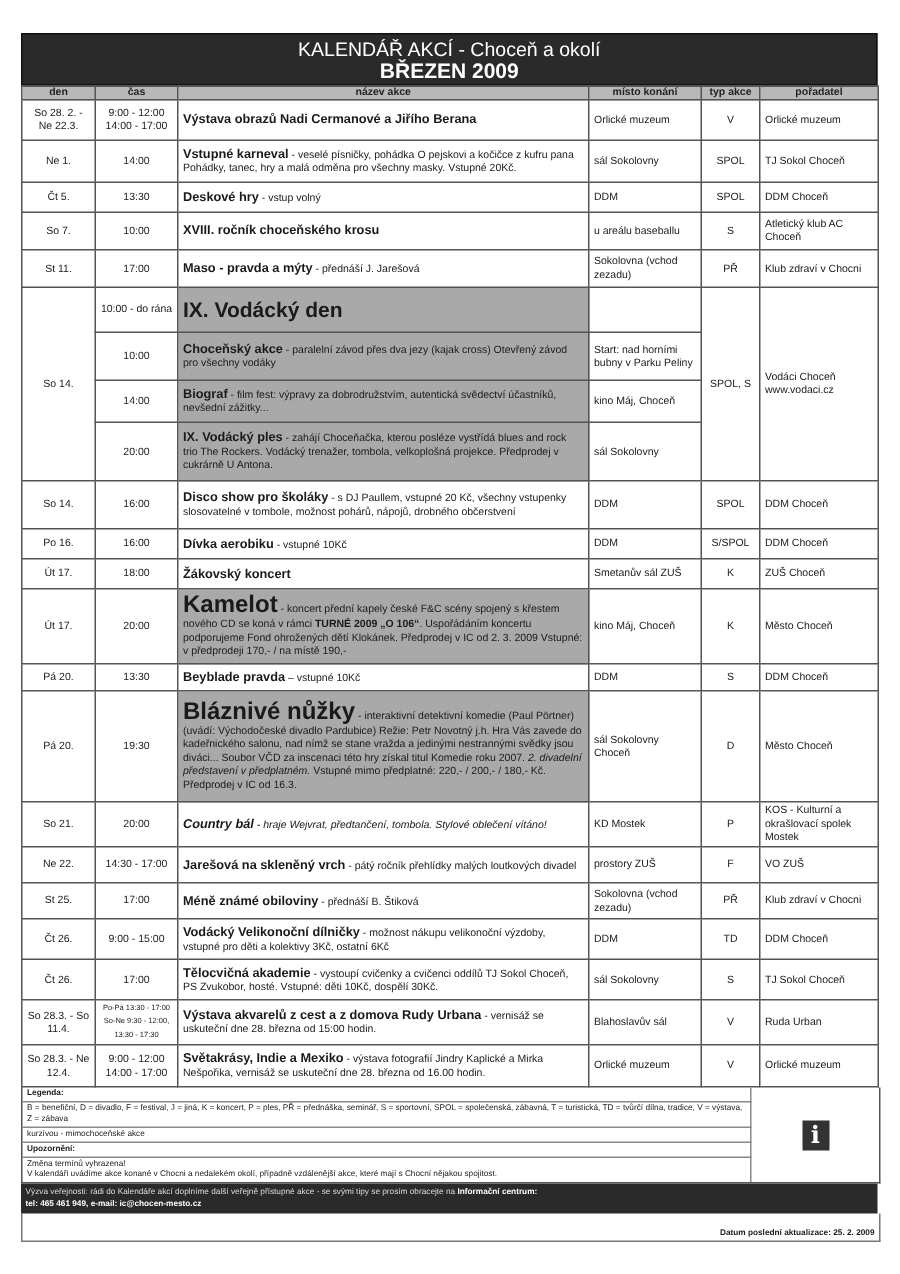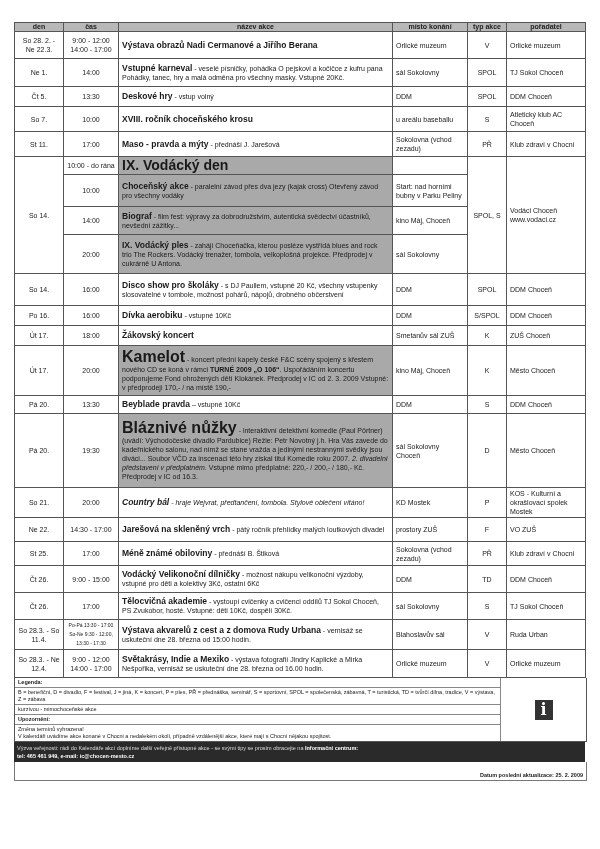--- a/index.html
+++ b/index.html
@@ -27,20 +27,24 @@
   .footer { background:#2a2a2a; color:#ddd; font-size:5.5px; padding:2px 3px; line-height:8px; width:565px; }
   .footer b { color:#fff; }
   .dated { width:571px; border:1px solid #777; border-top:none; height:18px; font-size:5.5px; text-align:right; font-weight:bold; line-height:26px; }
   .dated span { padding-right:3px; }
   i { font-style:italic; }
 </style>
 </head>
 <body>
 
 <div class="sheet">
+  <div class="banner">
+    <div class="t1">KALENDÁŘ  AKCÍ - Choceň a okolí</div>
+    <div class="t2">BŘEZEN 2009</div>
+  </div>
 
   <table class="cal">
     <colgroup>
       <col style="width:49px">
         <col style="width:55px">
         <col style="width:274px">
         <col style="width:75px">
         <col style="width:39px">
         <col style="width:79px">
     </colgroup>
@@ -89,21 +93,21 @@
       </tr>
       <tr style="height:25px">
         <td class="c-den">St 11.</td>
         <td class="c-cas">17:00</td>
         <td class="name"><b>Maso - pravda a mýty</b><span> - přednáší J. Jarešová</span></td>
         <td>Sokolovna (vchod zezadu)</td>
         <td class="c-typ">PŘ</td>
         <td>Klub zdraví v Chocni</td>
       </tr>
 
-      <tr style="height:18px">
+      <tr style="height:30px">
         <td class="c-den" rowspan="4">So 14.</td>
         <td class="c-cas">10:00 - do rána</td>
         <td class="gray huge">IX. Vodácký den</td>
         <td></td>
         <td class="c-typ" rowspan="4">SPOL, S</td>
         <td rowspan="4">Vodáci Choceň www.vodaci.cz</td>
       </tr>
       <tr style="height:32px">
         <td class="c-cas">10:00</td>
         <td class="gray name"><b>Choceňský akce</b><span> - paralelní závod přes dva jezy (kajak cross) Otevřený závod pro všechny vodáky</span></td>

